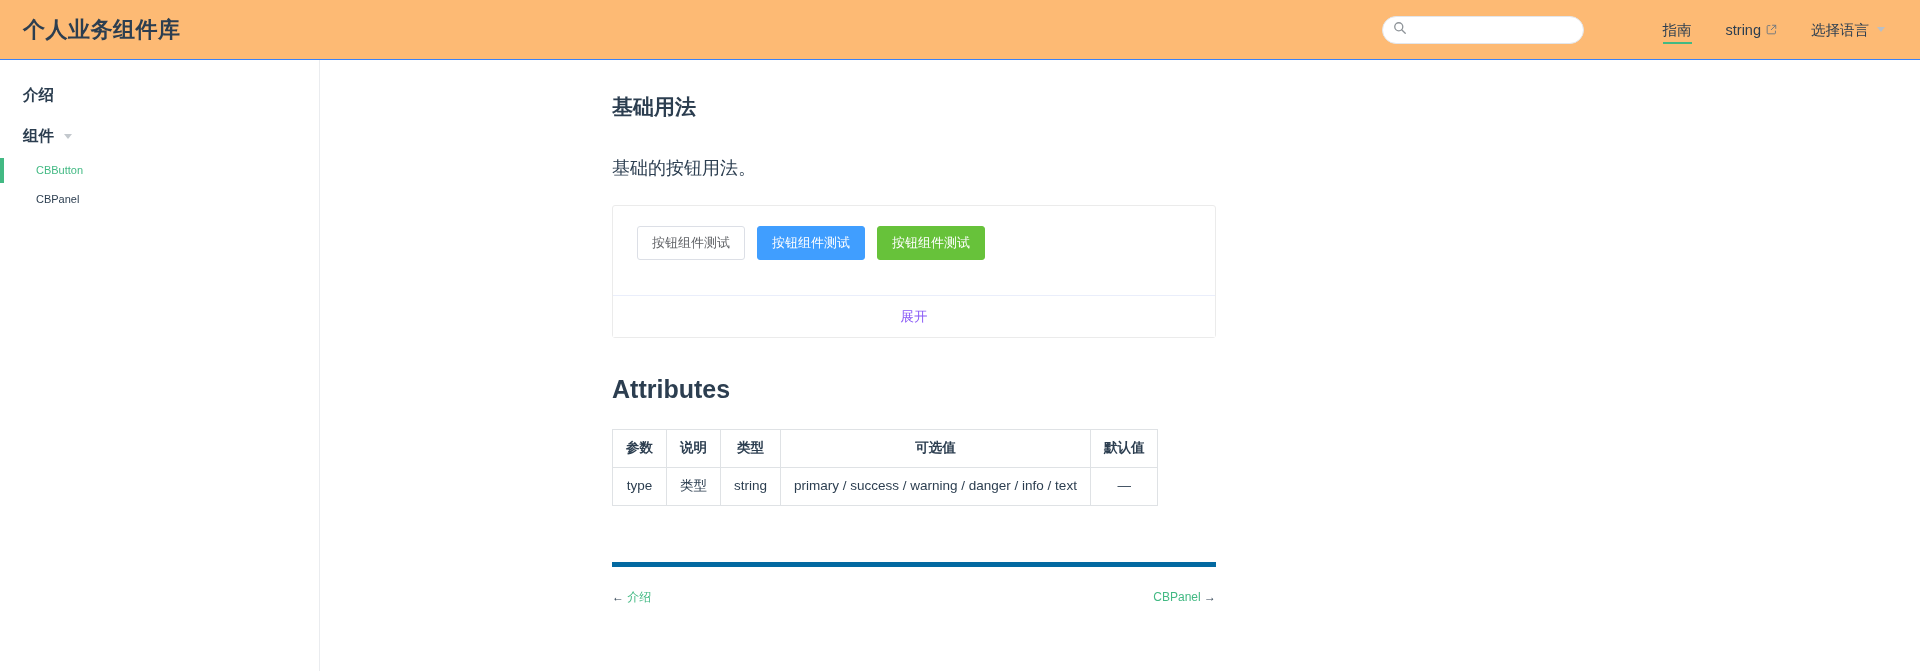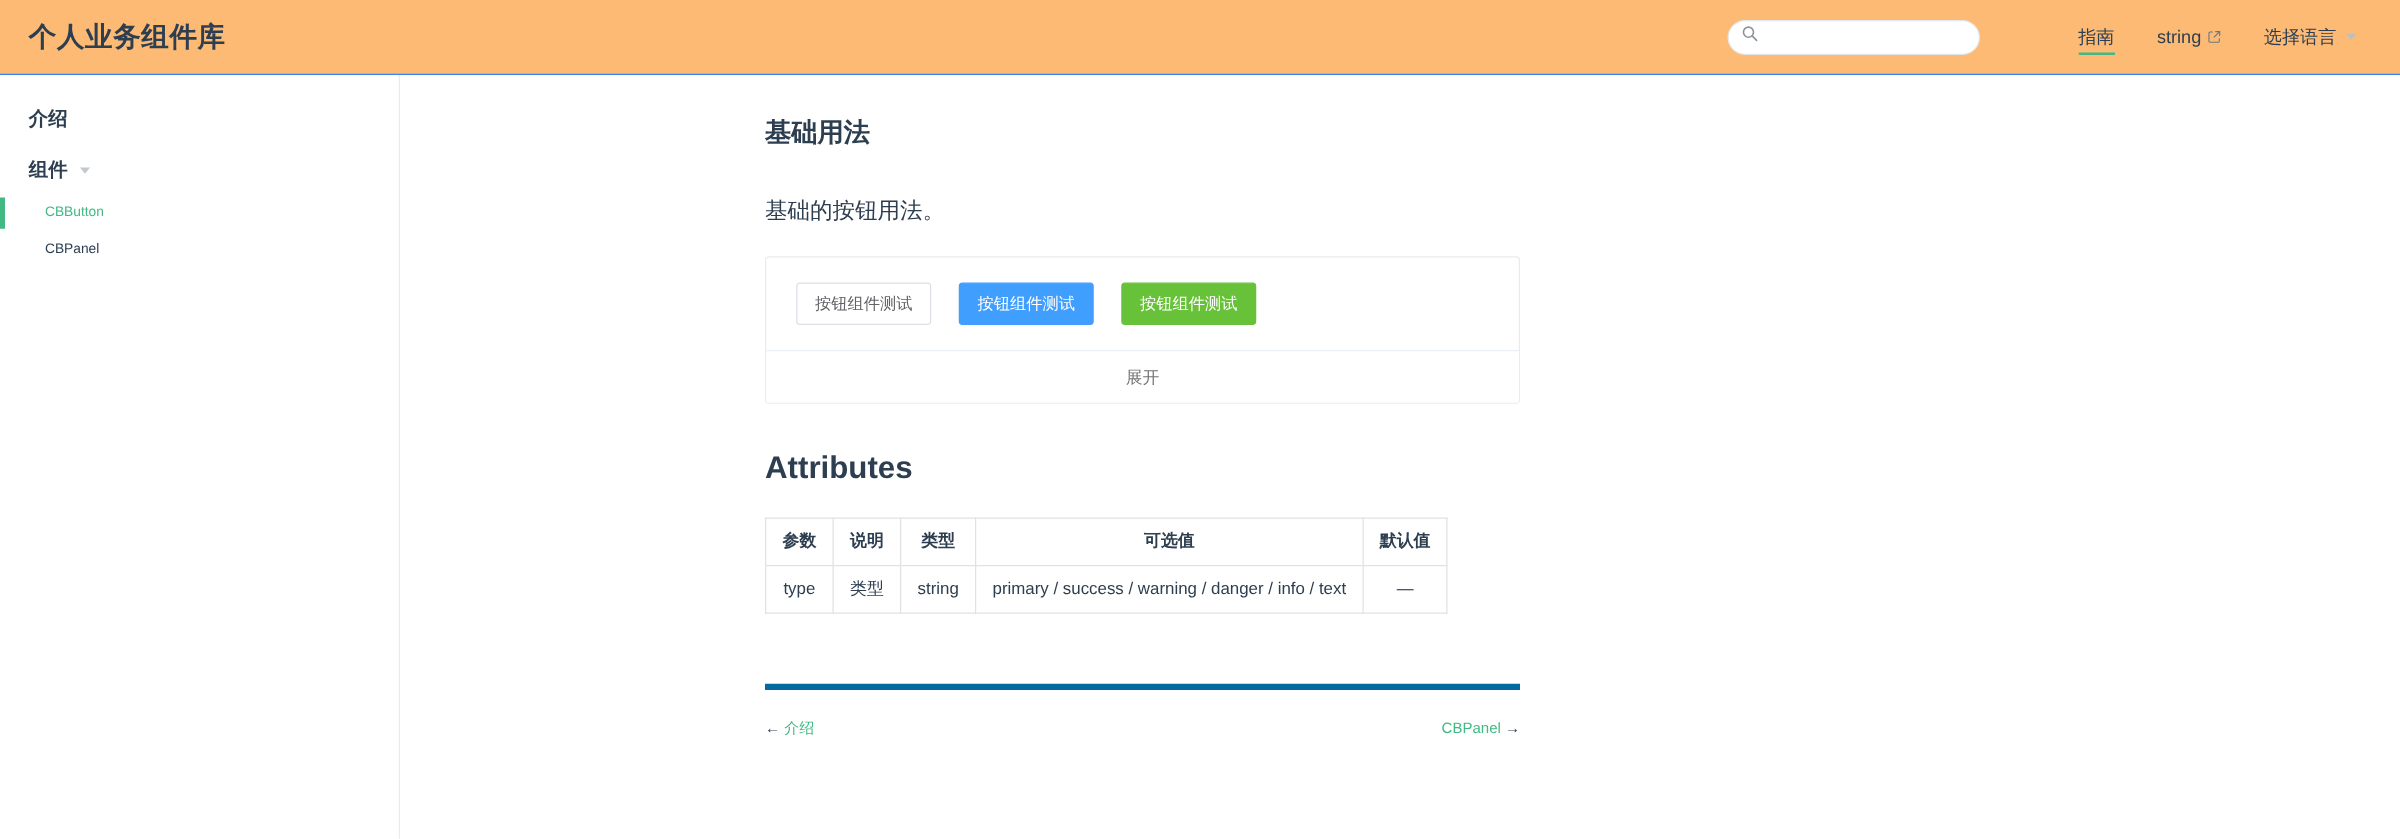--- a/index.html
+++ b/index.html
@@ -175,21 +175,21 @@
     margin-top: 22px;
     border: 1px solid #ebebeb;
     border-radius: 3px;
     background: #ffffff;
     width: 604px;
   }
   .demo-body {
     padding: 20px 24px;
     display: flex;
     align-items: flex-start;
-    gap: 22px;
+    gap: 12px;
   }
   .btn {
     font-family: "Liberation Sans", sans-serif;
     font-size: 13px;
     line-height: 1;
     padding: 9px 14px 10px;
     border-radius: 3px;
     border: 1px solid transparent;
     cursor: pointer;
     white-space: nowrap;
@@ -210,23 +210,24 @@
     border-color: #67c23a;
     color: #ffffff;
   }
   .demo-toggle {
     border-top: 1px solid #eaeefb;
     height: 42px;
     display: flex;
     align-items: center;
     justify-content: center;
     font-size: 13.5px;
-    color: #737373;
-    cursor: pointer;
-    background: #ffffff;
+    color: #8b5cf6;
+    cursor: pointer;
+    background: #ffffff;
+    margin-top: 15px;
   }
 
   
   h3.attr-title {
     font-size: 25px;
     font-weight: bold;
     color: #2c3e50;
     margin: 34px 0 0 0;
     line-height: 1.4;
   }

